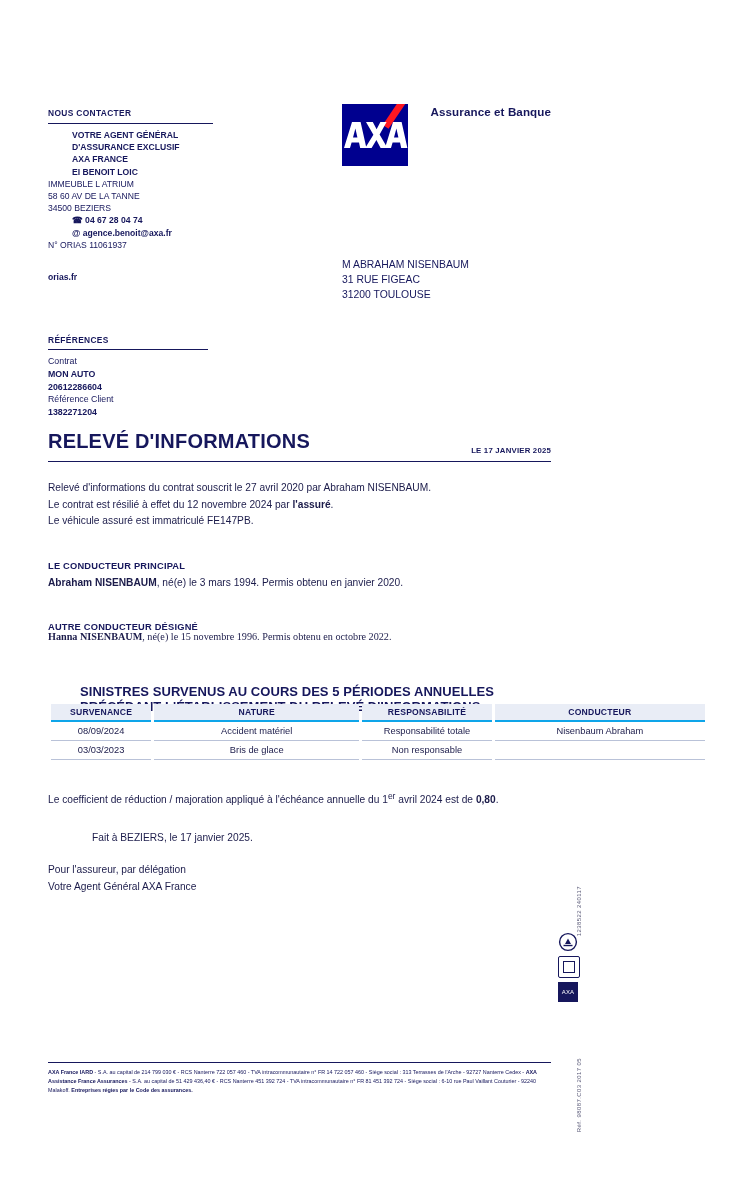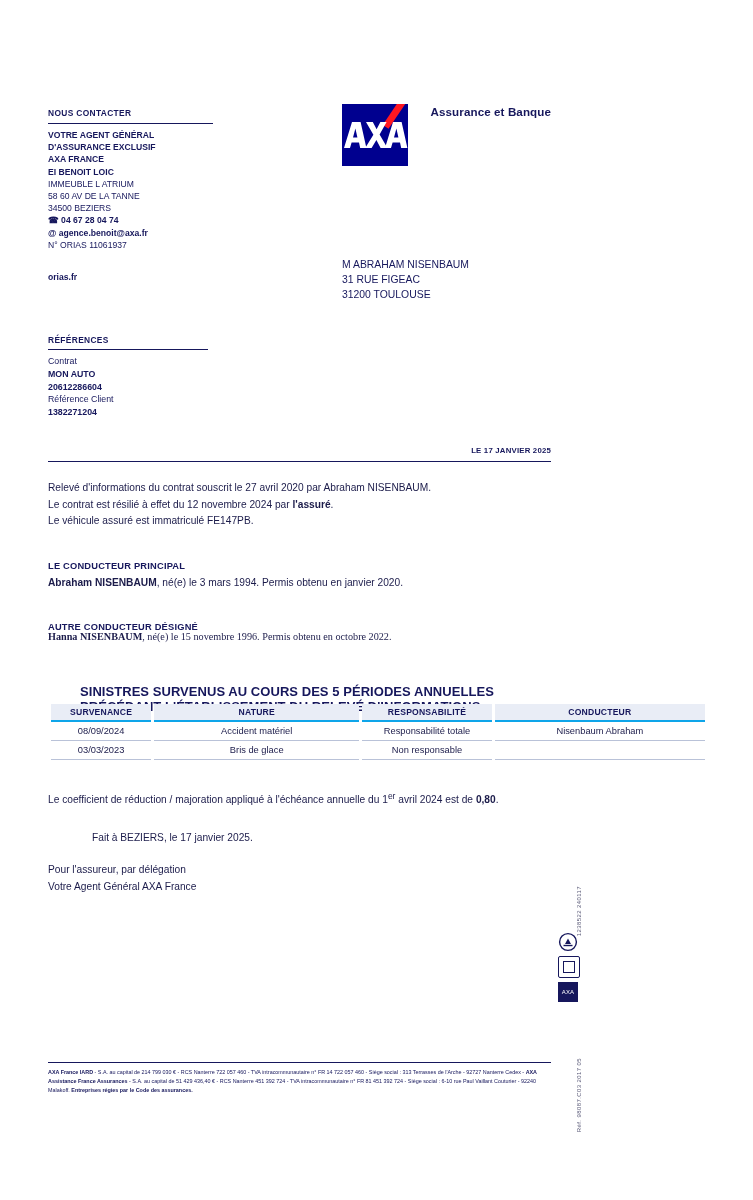--- a/index.html
+++ b/index.html
@@ -36,20 +36,21 @@
     font-weight: bold;
     font-size: 8.4px;
     letter-spacing: .35px;
     color: #16175c;
     padding-bottom: 3px;
     border-bottom: 1.6px solid #16175c;
     margin-bottom: 5px;
   }
   .contact-block .bold {
     font-weight: bold;
+    margin-left: 24px;
   }
   .contact-line {
     white-space: nowrap;
   }
   .orias {
     font-weight: bold;
     margin-top: 20px;
   }
 
   
@@ -331,20 +332,21 @@
 
   <div class="refs">
     <div class="sec-title">RÉFÉRENCES</div>
     <div>Contrat</div>
     <div class="bold">MON AUTO</div>
     <div class="bold">20612286604</div>
     <div>Référence Client</div>
     <div class="bold">1382271204</div>
   </div>
 
+  <div class="main-title">RELEVÉ D'INFORMATIONS</div>
   <div class="doc-date">LE 17 JANVIER 2025</div>
   <div class="title-rule"></div>
 
   <div class="para intro">
     <div>Relevé d'informations du contrat souscrit le 27 avril 2020 par Abraham NISENBAUM.</div>
     <div>
       <span>Le contrat est résilié à effet du 12 novembre 2024 par </span><b>l'assuré</b><span>.</span>
     </div>
     <div>Le véhicule assuré est immatriculé FE147PB.</div>
   </div>

